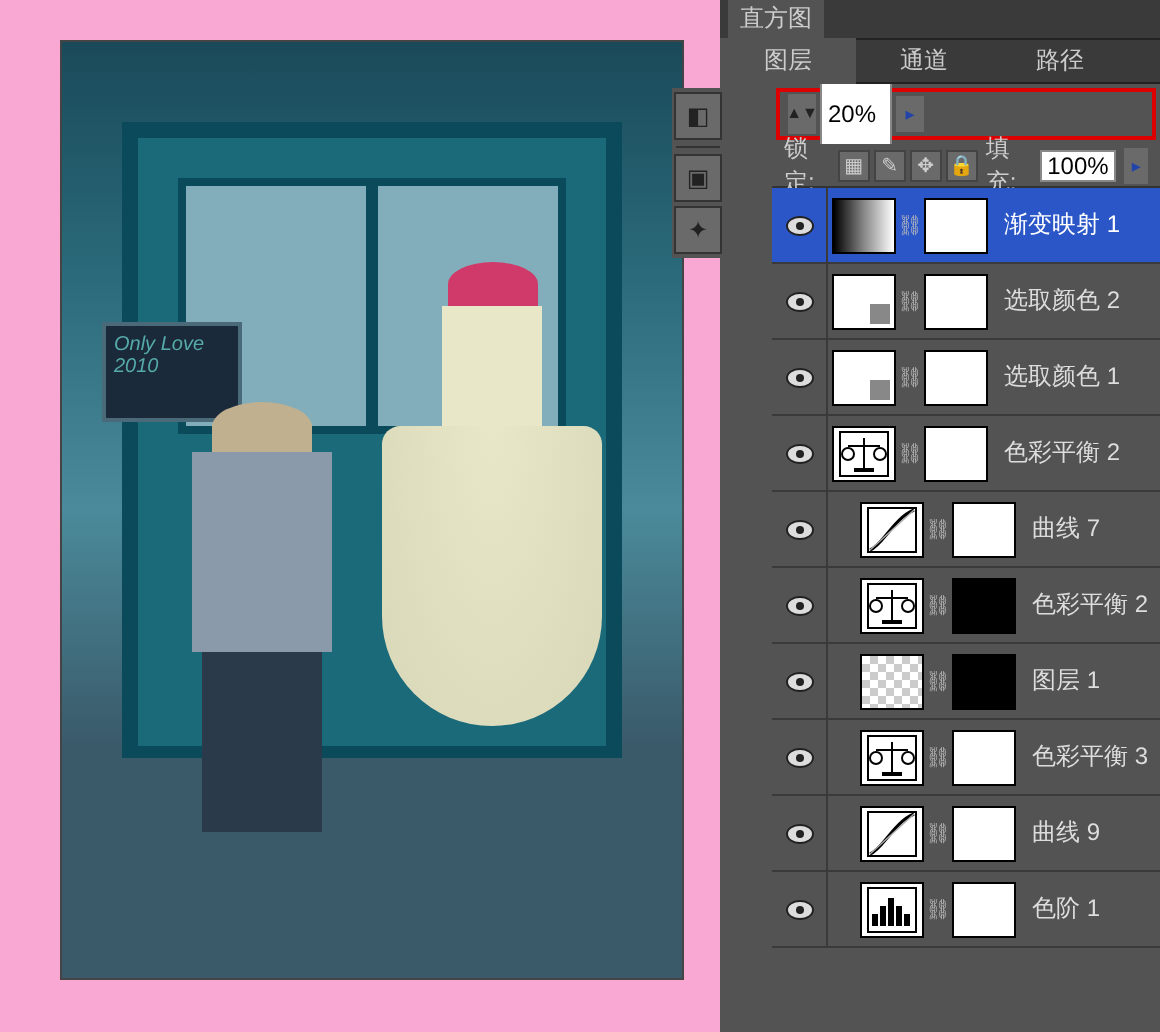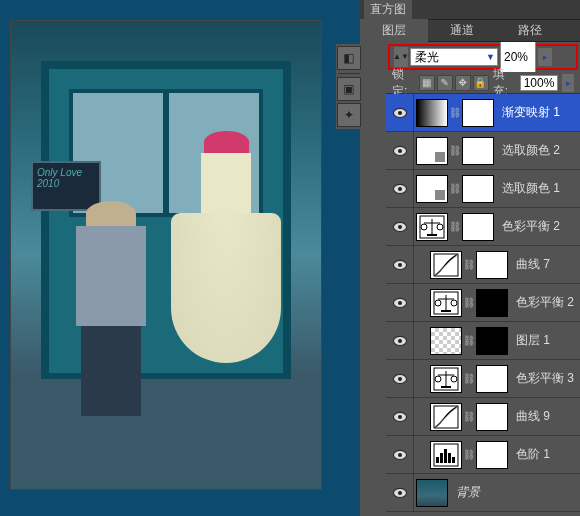--- a/index.html
+++ b/index.html
@@ -1,17 +1,17 @@
 <!DOCTYPE html>
 <html><head>
 <meta charset="utf-8">
 <style>
 * { margin: 0; padding: 0; box-sizing: border-box; font-family: "Microsoft YaHei", SimSun, sans-serif; font-size: 12px; }
 body { width: 580px; height: 516px; background: #535353; display: flex; overflow: hidden; }
-.canvas-area { width: 360px; height: 516px; background: #0c4a6e; position: relative; }
+.canvas-area { width: 360px; height: 516px; background: #f9a8d4; position: relative; padding-left: 20px; }
 .photo { margin: 20px 10px 10px 10px; width: 312px; height: 470px; background: linear-gradient(180deg, #1a4a5a 0%, #2a6a7a 25%, #4a8a9a 50%, #3a5a6a 75%, #2a4a5a 100%); border: 1px solid #444; position: relative; overflow: hidden; }
 .door { position: absolute; left: 30px; top: 40px; width: 250px; height: 320px; background: #1a6a7a; border: 8px solid #0a4a5a; }
 .door::before { content: ""; position: absolute; left: 20px; top: 20px; width: 90px; height: 120px; background: rgba(200,220,230,0.6); border: 4px solid #0a4a5a; }
 .door::after { content: ""; position: absolute; right: 20px; top: 20px; width: 90px; height: 120px; background: rgba(200,220,230,0.6); border: 4px solid #0a4a5a; }
 .floor { position: absolute; bottom: 0; left: 0; right: 0; height: 110px; background: #3a5a6a; }
 .sign { position: absolute; left: 20px; top: 140px; width: 70px; height: 50px; background: #1a2a3a; border: 2px solid #4a6a7a; color: #5aa; font-size: 10px; padding: 4px; font-style: italic; }
 .person1 { position: absolute; left: 50px; top: 180px; width: 100px; height: 220px; }
 .person1 .hat { width: 50px; height: 25px; background: #c0b090; border-radius: 50% 50% 0 0; margin: 0 auto; }
 .person1 .body { width: 70px; height: 100px; background: #8a9aaa; margin: 0 auto; }
 .person1 .legs { width: 60px; height: 90px; background: #2a3a4a; margin: 0 auto; }
@@ -107,24 +107,20 @@
     <div class="tab active">图层</div>
     <div class="tab">通道</div>
     <div class="tab">路径</div>
   </div>
 
   <div class="panel-body">
     <div class="strip-spacer"></div>
     <div class="panel-main">
       <div class="blend-row">
         <div class="arrows">▲▼</div>
-        <div class="dropdown bl">
-          <span>柔光</span>
-          <span class="dd-arrow">▼</span>
-        </div>
         <div class="opac-val">
           <span>20%</span>
         </div>
         <div class="end-arrow">▸</div>
       </div>
 
       <div class="lock-row">
         <span>锁定:</span>
         <div class="lock-icons">
           <span>▦</span>
@@ -277,23 +273,16 @@
                 <rect x="7" y="10" width="3" height="10" fill="#000"></rect>
                 <rect x="11" y="6" width="3" height="14" fill="#000"></rect>
                 <rect x="15" y="10" width="3" height="10" fill="#000"></rect>
                 <rect x="19" y="14" width="3" height="6" fill="#000"></rect>
               </svg>
             </div>
             <div class="link-icon">⛓</div>
             <div class="thumb "></div>
             <span class="layer-name">色阶 1</span>
           </div>
-          <div class="layer bg">
-            <div class="vis">
-              <div class="vis-eye"></div>
-            </div>
-            <div class="thumb photo-thumb"></div>
-            <span class="layer-name">背景</span>
-          </div>
         </div>
     </div>
   </div>
 </div>
 
 </body></html>

